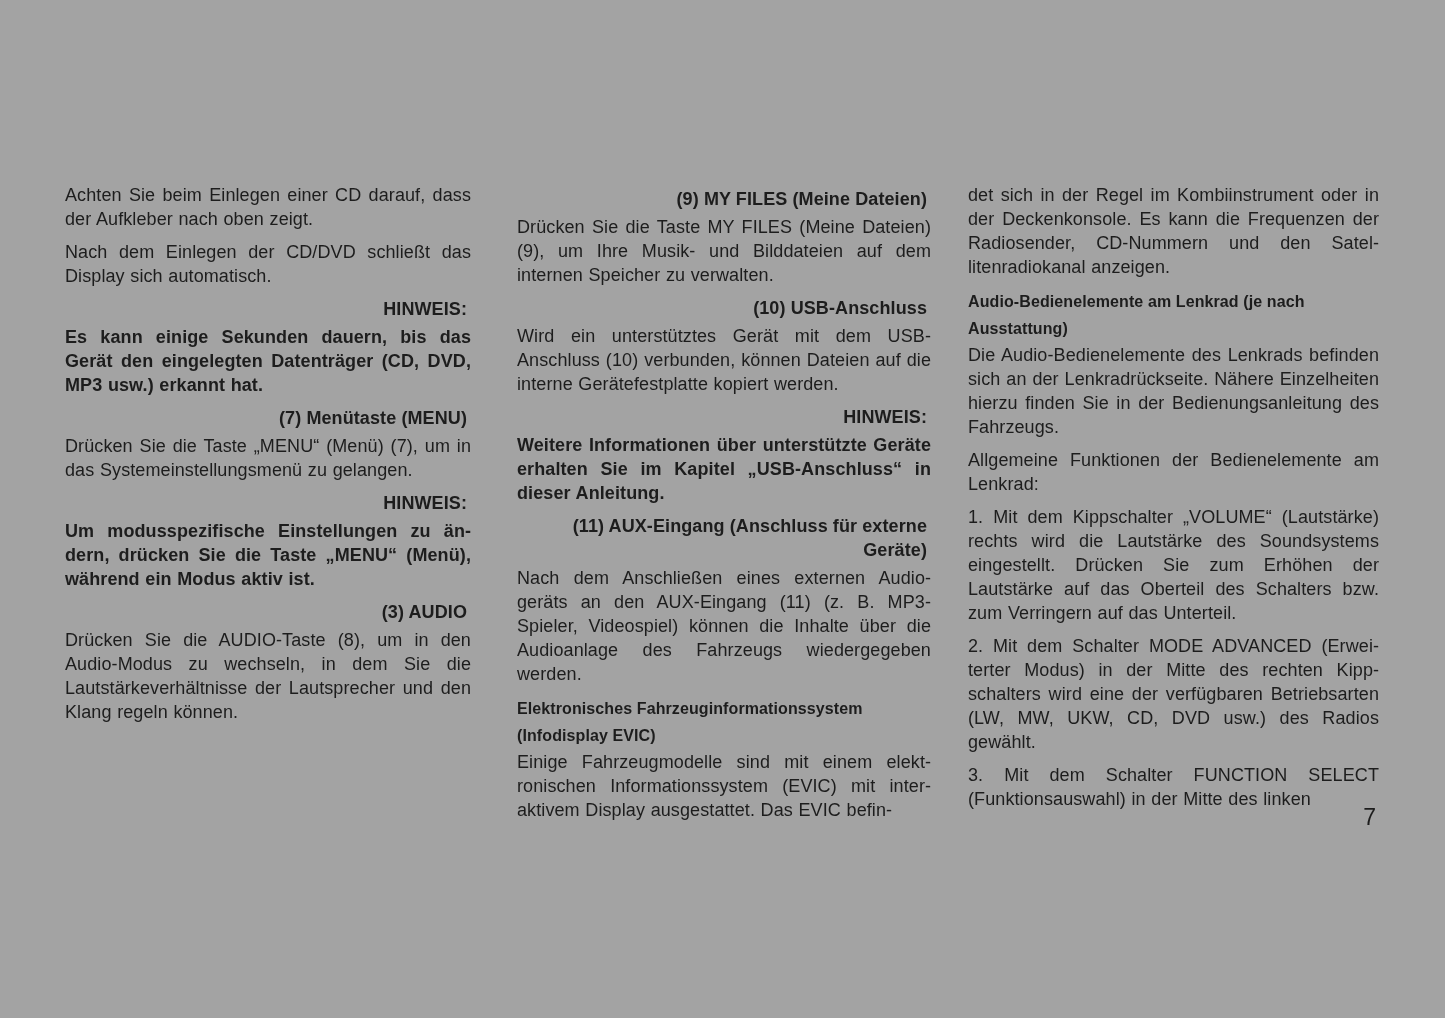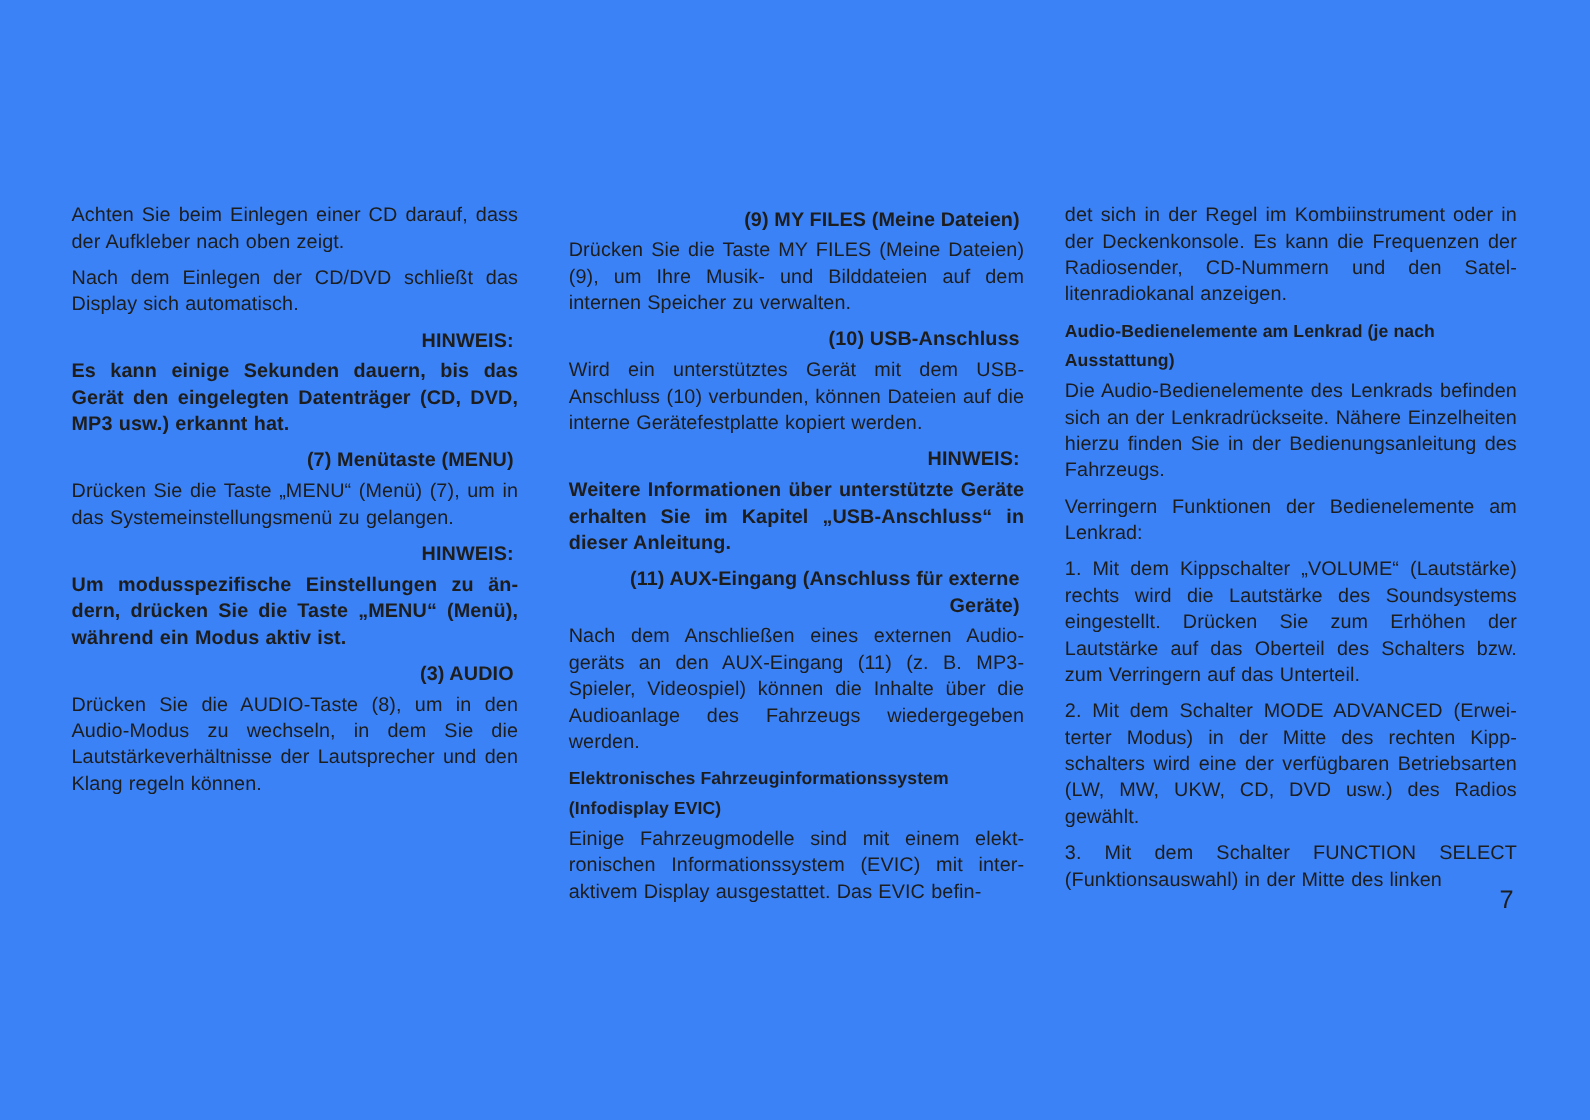--- a/index.html
+++ b/index.html
@@ -4,21 +4,21 @@
 <style>
   html, body {
     margin: 0;
     padding: 0;
     background: #ffffff;
   }
   .page {
     position: relative;
     width: 1445px;
     height: 1018px;
-    background: #3b82f6;
+    background: #a3a3a3;
     overflow: hidden;
     font-family: "Liberation Sans", "DejaVu Sans", sans-serif;
     color: #1d1d1d;
     -webkit-hyphens: manual;
     hyphens: manual;
   }
   .col {
     position: absolute;
     top: 183px;
     text-align: justify;
@@ -95,21 +95,21 @@
     <h3 class="h-run">(11) AUX-Eingang (Anschluss für externe Geräte)</h3>
     <p class="para">Nach dem Anschließen eines externen Audio­geräts an den AUX-Eingang (11) (z. B. MP3-Spieler, Videospiel) können die Inhalte über die Audioanlage des Fahrzeugs wiedergegeben werden.</p>
     <h2 class="h-sec">Elektronisches Fahrzeuginformationssystem (Infodisplay EVIC)</h2>
     <p class="para">Einige Fahrzeugmodelle sind mit einem elekt­ronischen Informationssystem (EVIC) mit inter­aktivem Display ausgestattet. Das EVIC befin-</p>
   </div>
 
   <div class="col col-3">
     <p class="para">det sich in der Regel im Kombiinstrument oder in der Deckenkonsole. Es kann die Frequenzen der Radiosender, CD-Nummern und den Satel­litenradiokanal anzeigen.</p>
     <h2 class="h-sec">Audio-Bedienelemente am Lenkrad (je nach Ausstattung)</h2>
     <p class="para">Die Audio-Bedienelemente des Lenkrads be­finden sich an der Lenkradrückseite. Nähere Einzelheiten hierzu finden Sie in der Bedie­nungsanleitung des Fahrzeugs.</p>
-    <p class="para">Verringern Funktionen der Bedienelemente am Lenkrad:</p>
+    <p class="para">Allgemeine Funktionen der Bedienelemente am Lenkrad:</p>
     <p class="para">1. Mit dem Kippschalter „VOLUME“ (Laut­stärke) rechts wird die Lautstärke des Sound­systems eingestellt. Drücken Sie zum Erhöhen der Lautstärke auf das Oberteil des Schalters bzw. zum Verringern auf das Unterteil.</p>
     <p class="para">2. Mit dem Schalter MODE ADVANCED (Erwei­terter Modus) in der Mitte des rechten Kipp­schalters wird eine der verfügbaren Betriebsar­ten (LW, MW, UKW, CD, DVD usw.) des Radios gewählt.</p>
     <p class="para">3. Mit dem Schalter FUNCTION SELECT (Funktionsauswahl) in der Mitte des linken</p>
   </div>
 
   <div class="page-number">7</div>
 
 </div>
 
 </body></html>

